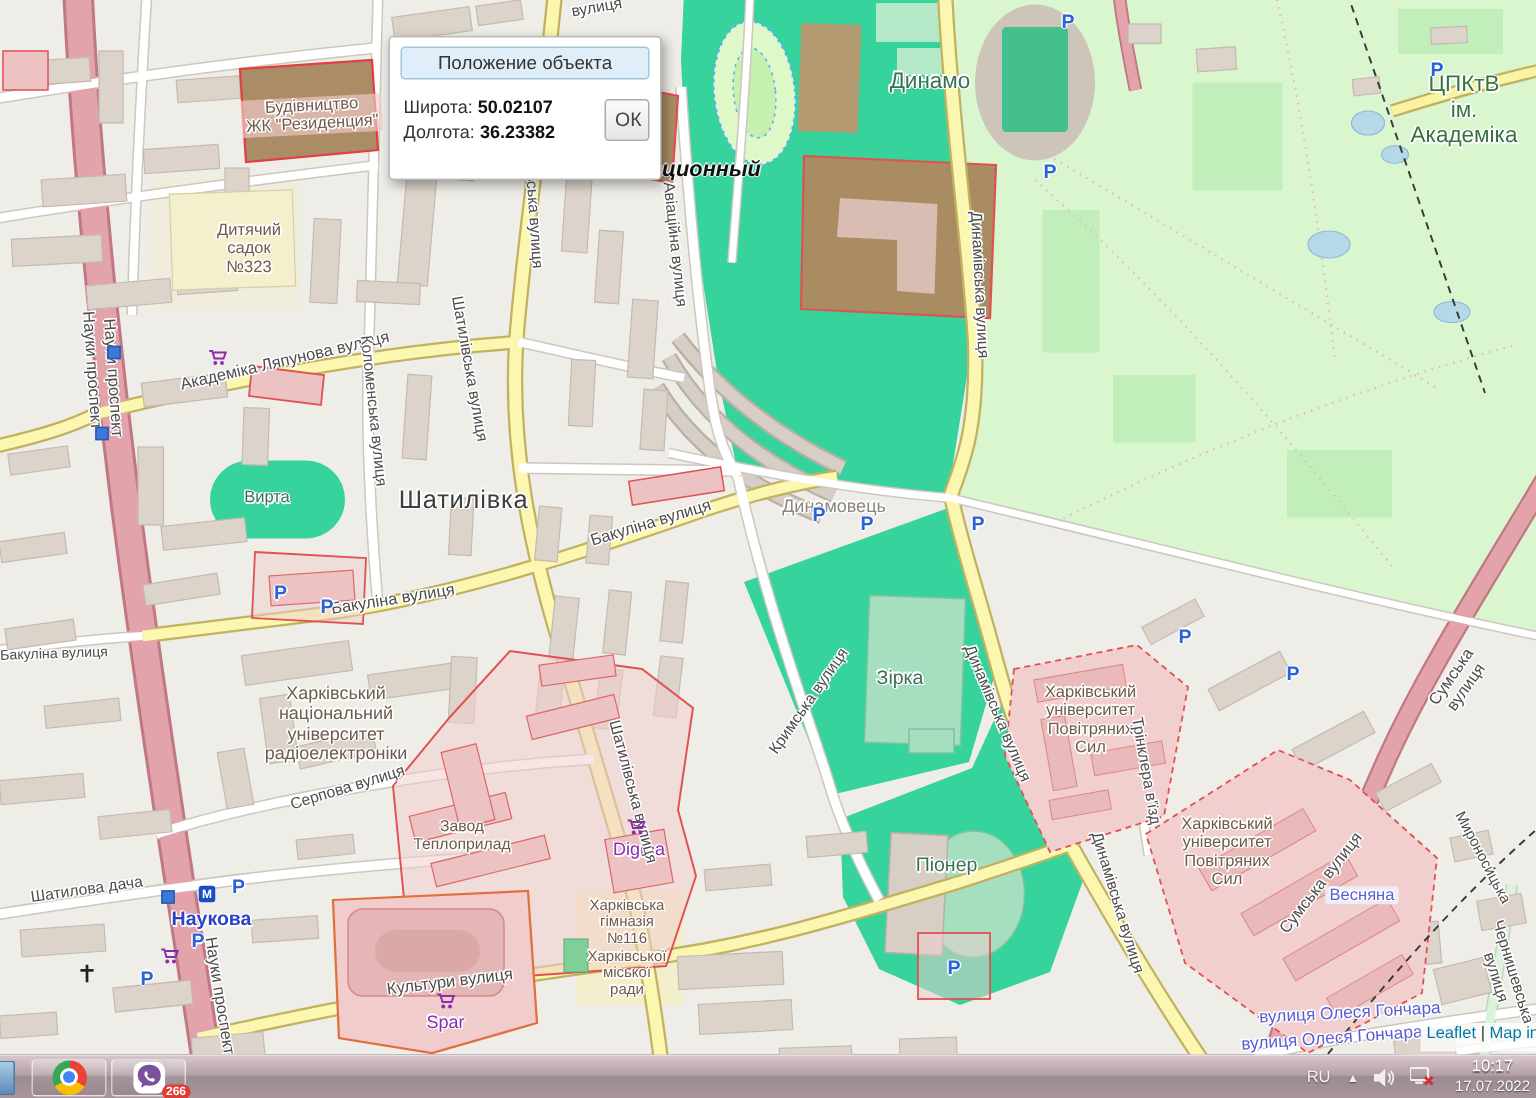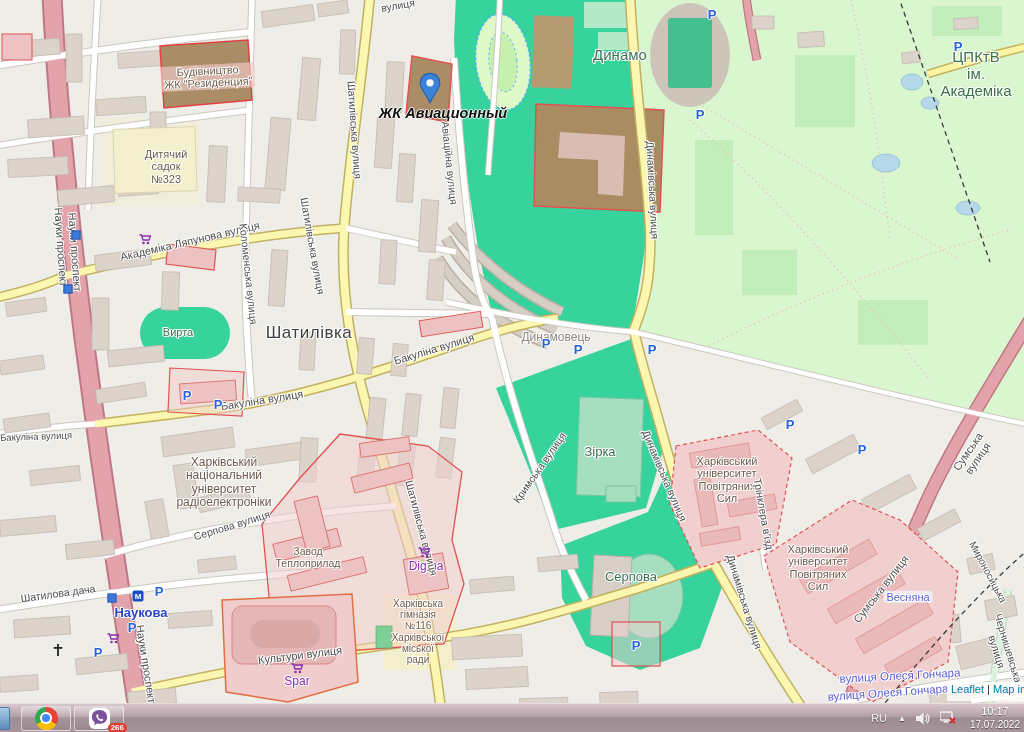--- a/index.html
+++ b/index.html
@@ -336,21 +336,21 @@
         <div class="lbl st" style="left: 262px; top: 400px; font-size: 11px; transform: translate(-50%, -50%) rotate(-9deg);">Бакуліна вулиця</div>
         <div class="lbl st" style="left: 434px; top: 349px; font-size: 11px; transform: translate(-50%, -50%) rotate(-17deg);">Бакуліна вулиця</div>
         <div class="lbl st" style="left: 36px; top: 437px; font-size: 9.5px; transform: translate(-50%, -50%) rotate(-2deg);">Бакуліна вулиця</div>
         <div class="lbl gray" style="left: 556px; top: 290px; font-size: 12px; transform: translate(-50%, -50%) rotate(0deg); margin-top: 48px;">Динамовець</div>
         <div class="lbl st" style="left: 449px; top: 163px; font-size: 10.5px; transform: translate(-50%, -50%) rotate(84deg);">Авіаційна вулиця</div>
         <div class="lbl st" style="left: 652px; top: 190px; font-size: 10.5px; transform: translate(-50%, -50%) rotate(87deg);">Динамівська вулиця</div>
         <div class="lbl st" style="left: 664px; top: 476px; font-size: 10.5px; transform: translate(-50%, -50%) rotate(67deg);">Динамівська вулиця</div>
         <div class="lbl st" style="left: 744px; top: 602px; font-size: 10.5px; transform: translate(-50%, -50%) rotate(73deg);">Динамівська вулиця</div>
         <div class="lbl st" style="left: 540px; top: 468px; font-size: 10.5px; transform: translate(-50%, -50%) rotate(-55deg);">Кримська вулиця</div>
         <div class="lbl sport" style="left: 600px; top: 452px; font-size: 13px; transform: translate(-50%, -50%) rotate(0deg);">Зірка</div>
-        <div class="lbl sport" style="left: 631px; top: 577px; font-size: 13px; transform: translate(-50%, -50%) rotate(0deg);">Серпова</div>
+        <div class="lbl sport" style="left: 631px; top: 577px; font-size: 13px; transform: translate(-50%, -50%) rotate(0deg);">Піонер</div>
         <div class="lbl poi" style="left: 224px; top: 483px; font-size: 12px; transform: translate(-50%, -50%) rotate(0deg);">Харківський
 національний
 університет
 радіоелектроніки</div>
         <div class="lbl st" style="left: 232px; top: 526px; font-size: 10.5px; transform: translate(-50%, -50%) rotate(-17deg);">Серпова вулиця</div>
         <div class="lbl poi" style="left: 308px; top: 558px; font-size: 10.5px; transform: translate(-50%, -50%) rotate(0deg);">Завод
 Теплоприлад</div>
         <div class="lbl shop" style="left: 426px; top: 567px; font-size: 12px; transform: translate(-50%, -50%) rotate(0deg);">Digma</div>
         <div class="lbl st" style="left: 421px; top: 528px; font-size: 10.5px; transform: translate(-50%, -50%) rotate(75deg);">Шатилівська вулиця</div>
         <div class="lbl st" style="left: 58px; top: 594px; font-size: 10.5px; transform: translate(-50%, -50%) rotate(-8deg);">Шатилова дача</div>
@@ -428,20 +428,30 @@
         <div class="bus-icon" style="left: 68px; top: 289px;"></div>
         <div class="bus-icon" style="left: 112px; top: 598px;"></div>
       </div>
 
     <svg class="marker" viewBox="0 0 30 42">
       <path d="M15,1 C7,1 1.5,7 1.5,14.5 C1.5,22 8,26.5 15,41 C22,26.5 28.5,22 28.5,14.5 C28.5,7 23,1 15,1 Z" fill="#3b82d8" stroke="#1f5fae" stroke-width="1.5"></path>
       <circle cx="15" cy="14" r="5" fill="#fff" opacity="0.95"></circle>
     </svg>
     <div class="marker-label">ЖК Авиационный</div>
 
+    <div class="popup">
+      <div class="popup-header">Положение объекта</div>
+      <div class="popup-body">
+        <div class="popup-rows">
+          <div class="popup-row"><span>Широта:</span> <b>50.02107</b></div>
+          <div class="popup-row"><span>Долгота:</span> <b>36.23382</b></div>
+        </div>
+        <button class="ok-btn">ОК</button>
+      </div>
+    </div>
 
     <div class="attrib"><a href="#">Leaflet</a><span> | </span><a href="#">Map info</a></div>
   </div>
 
   <div class="taskbar">
     <div class="win-sliver"></div>
     <button class="tb-btn">
       <span class="chrome-ball"></span>
     </button>
     <button class="tb-btn">

